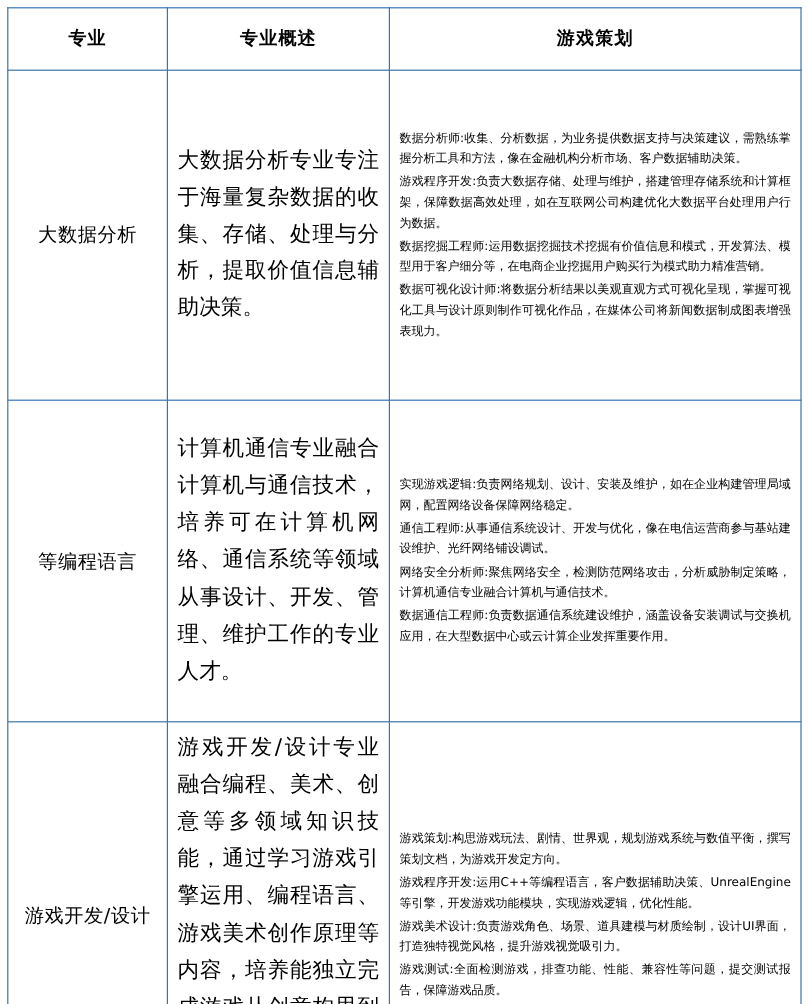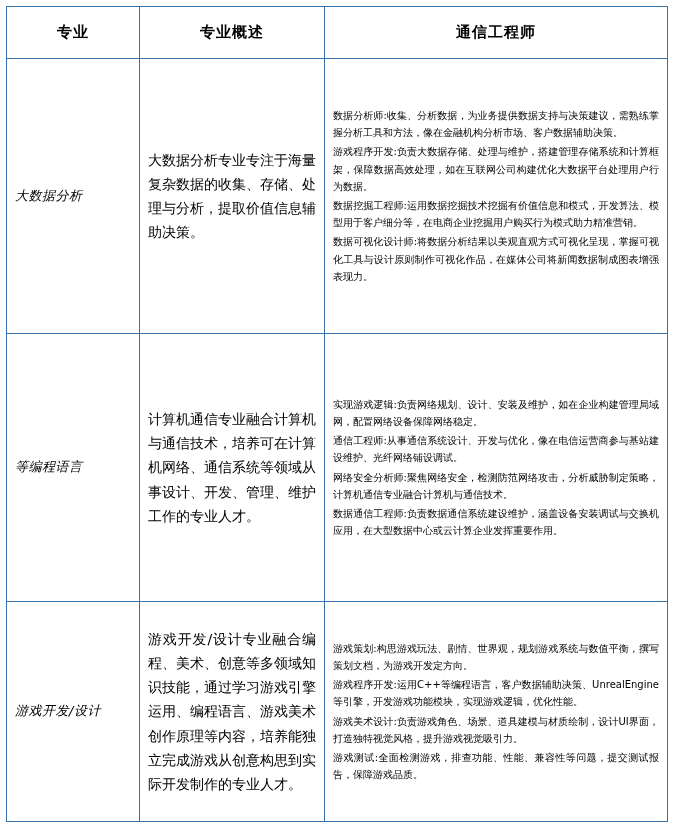--- a/index.html
+++ b/index.html
@@ -39,28 +39,27 @@
     font-size: 15px;
     height: 36px;
     padding: 16px 6px;
     letter-spacing: 1px;
   }
   col.c-major { width: 133px; }
   col.c-overview { width: 185px; }
   col.c-careers { width: 343px; }
 
   td.major-name {
-    text-align: left;
-    font-size: 13px;
+    text-align: center;
+    font-size: 16px;
     line-height: 1.6;
     letter-spacing: 0.5px;
-    font-style: italic;
   }
   td.overview {
-    font-size: 14px;
+    font-size: 18px;
     line-height: 1.72;
     text-align: justify;
     text-justify: inter-ideograph;
   }
   td.careers {
     font-size: 10px;
     line-height: 1.72;
     text-align: justify;
     text-justify: inter-ideograph;
     vertical-align: top;
@@ -84,21 +83,21 @@
   <table class="major-table">
     <colgroup>
       <col class="c-major">
       <col class="c-overview">
       <col class="c-careers">
     </colgroup>
     <thead>
       <tr>
         <th>专业</th>
         <th>专业概述</th>
-        <th>通信工程师</th>
+        <th>游戏策划</th>
       </tr>
     </thead>
     <tbody>
       <tr class="row-bigdata">
         <td class="major-name">大数据分析</td>
         <td class="overview">大数据分析专业专注于海量复杂数据的收集、存储、处理与分析，提取价值信息辅助决策。</td>
         <td class="careers">
           <p class="career-item">数据分析师:收集、分析数据，为业务提供数据支持与决策建议，需熟练掌握分析工具和方法，像在金融机构分析市场、客户数据辅助决策。</p>
           <p class="career-item">游戏程序开发:负责大数据存储、处理与维护，搭建管理存储系统和计算框架，保障数据高效处理，如在互联网公司构建优化大数据平台处理用户行为数据。</p>
           <p class="career-item">数据挖掘工程师:运用数据挖掘技术挖掘有价值信息和模式，开发算法、模型用于客户细分等，在电商企业挖掘用户购买行为模式助力精准营销。</p>

